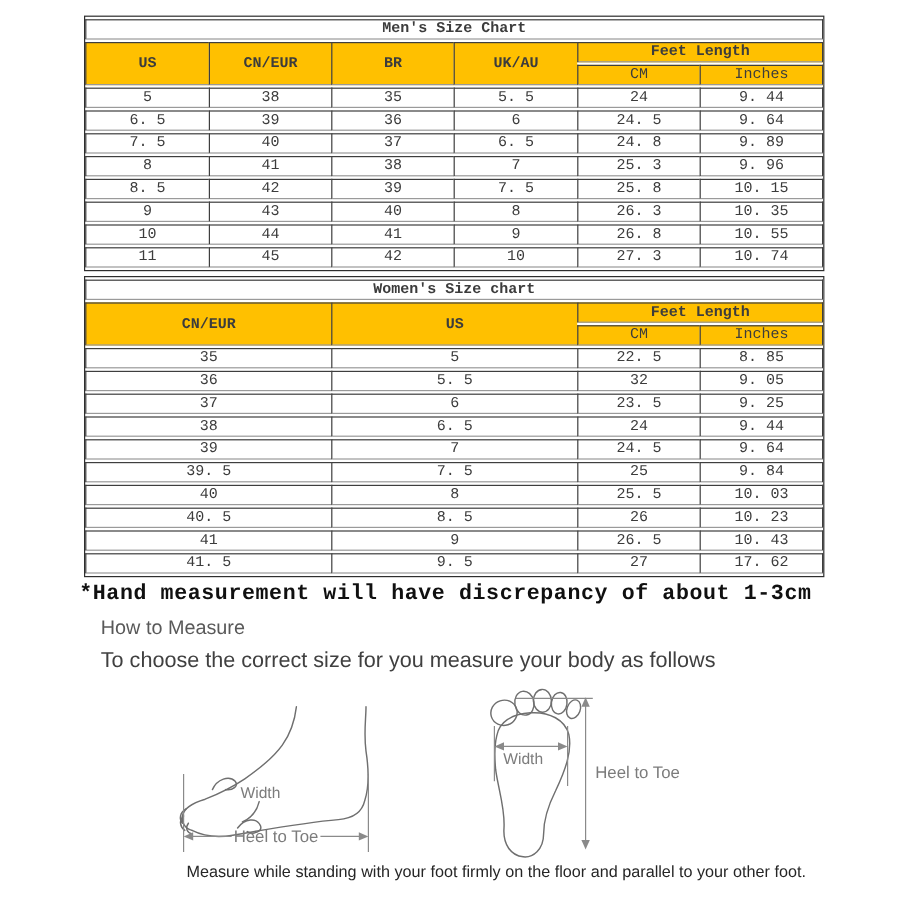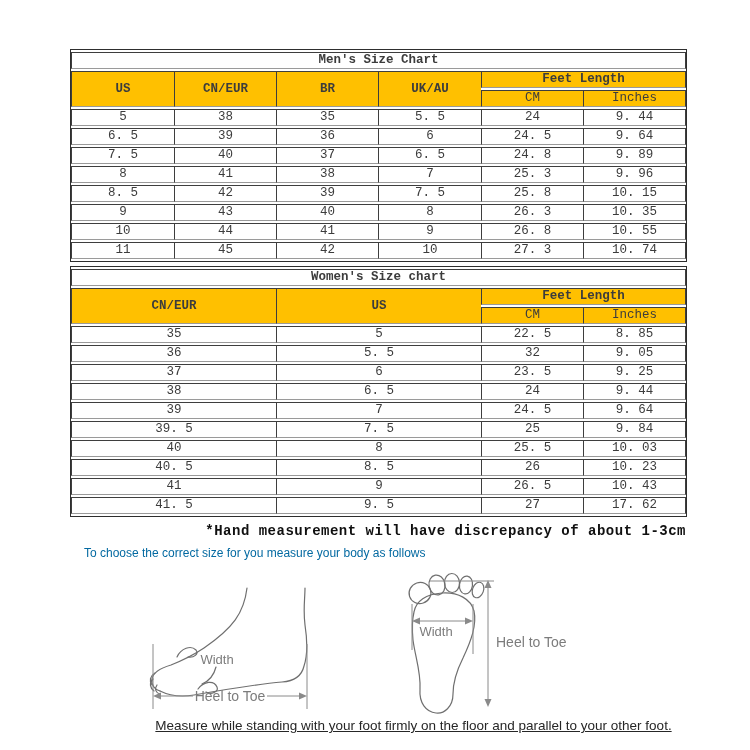--- a/index.html
+++ b/index.html
@@ -1,43 +1,43 @@
 <!DOCTYPE html>
 <html style="--accent: #FFC000;"><head>
 <meta charset="utf-8">
 <style>
   html,body{margin:0;padding:0;background:#fff;}
   body{width:750px;height:750px;font-family:"Liberation Sans",sans-serif;color:#222;overflow:hidden;}
-  .page{padding:13px 0 0 70px;width:616px;margin-top:36px;}
+  .page{padding:13px 0 0 70px;width:616px;}
 
   table.size{border-collapse:separate;border-spacing:0 2px;width:615px;table-layout:fixed;
              border:1px solid #2e2e2e;background:#fff;}
   table.size + table.size{margin-top:4px;}
   table.size td{border-top:1px solid #3e3e3e;border-bottom:1px solid #9a9a9a;
                 border-left:1px solid #3e3e3e;padding:0 2px;overflow:hidden;white-space:nowrap;}
   table.size tr td:last-child{border-right:1px solid #3e3e3e;}
   .tbl-title{text-align:center;font-weight:bold;font-size:17px;color:#121212;height:24px;vertical-align:middle;background:#fff;}
   .hd{background:var(--accent,#FFC000);font-weight:bold;font-size:15px;text-align:center;
       vertical-align:middle;color:#1a1a1a;height:20px;}
   .feet-hd{height:18px;}
   .subhd{background:var(--accent,#FFC000);font-size:13px;text-align:center;vertical-align:middle;height:17px;color:#1f1f1f;}
   table.size tbody td{font-family:"Liberation Mono","DejaVu Sans Mono",monospace;font-size:12.5px;
       color:#3c3c3c;text-align:center;height:15px;line-height:15px;vertical-align:middle;}
 
   .notes{margin:6px 0 0 -4px;font-family:"Liberation Mono","DejaVu Sans Mono",monospace;
-         font-weight:bold;font-size:14px;color:#101010;line-height:16px;letter-spacing:0.5px;text-align:right;}
+         font-weight:bold;font-size:18px;color:#101010;line-height:16px;letter-spacing:0.5px;}
   .howto-title{margin:11px 0 0 14px;font-size:16.5px;font-weight:400;color:#595959;}
-  .howto-sub{margin:7px 0 0 14px;font-size:12px;color:#0369a1;}
+  .howto-sub{margin:7px 0 0 14px;font-size:18px;color:#404040;}
   .diagrams{display:flex;align-items:flex-start;margin:8px 0 0 70px;gap:65px;}
   .diagrams svg{display:block;}
   .outline{fill:none;stroke:#6f6f6f;stroke-width:1.2;stroke-linecap:round;}
   .guide{stroke:#8a8a8a;stroke-width:1;fill:none;}
   .ahead{fill:#8a8a8a;stroke:none;}
   .diag-label{fill:#7c7c7c;font-family:"Liberation Sans",sans-serif;}
-  .caption{margin:2px 0 0 72px;width:543px;text-align:center;font-size:13.5px;color:#262626;text-decoration:underline;}
+  .caption{margin:2px 0 0 72px;width:543px;text-align:center;font-size:13.5px;color:#262626;}
 </style>
 </head>
 <body>
 
 <div class="page">
 
   <table class="size">
     <colgroup>
       <col style="width:103px">
         <col style="width:102px">
@@ -212,20 +212,21 @@
           <td>27</td>
           <td>17. 62</td>
         </tr>
       </tbody>
   </table>
 
   <div class="notes">
     <div>*Hand measurement will have discrepancy of about 1-3cm</div>
   </div>
 
+  <div class="howto-title">How to Measure</div>
   <div class="howto-sub">To choose the correct size for you measure your body as follows</div>
 
   <div class="diagrams">
 
     <svg width="185" height="148" viewBox="0 0 185 148">
       <g>
         <path class="outline" d="M107,20 C104,45 93,60 64,80 C52,88 41,93 31,97 C21,100 13,104 12,111 C11,117 15,122 20,123"></path>
         <path class="outline" d="M15,105 C10,108 9,113 12,117"></path>
         <path class="outline" d="M13,111 C9,115 10,120 14,123"></path>
         <path class="outline" d="M17,117 C14,121 16,125 20,126"></path>

